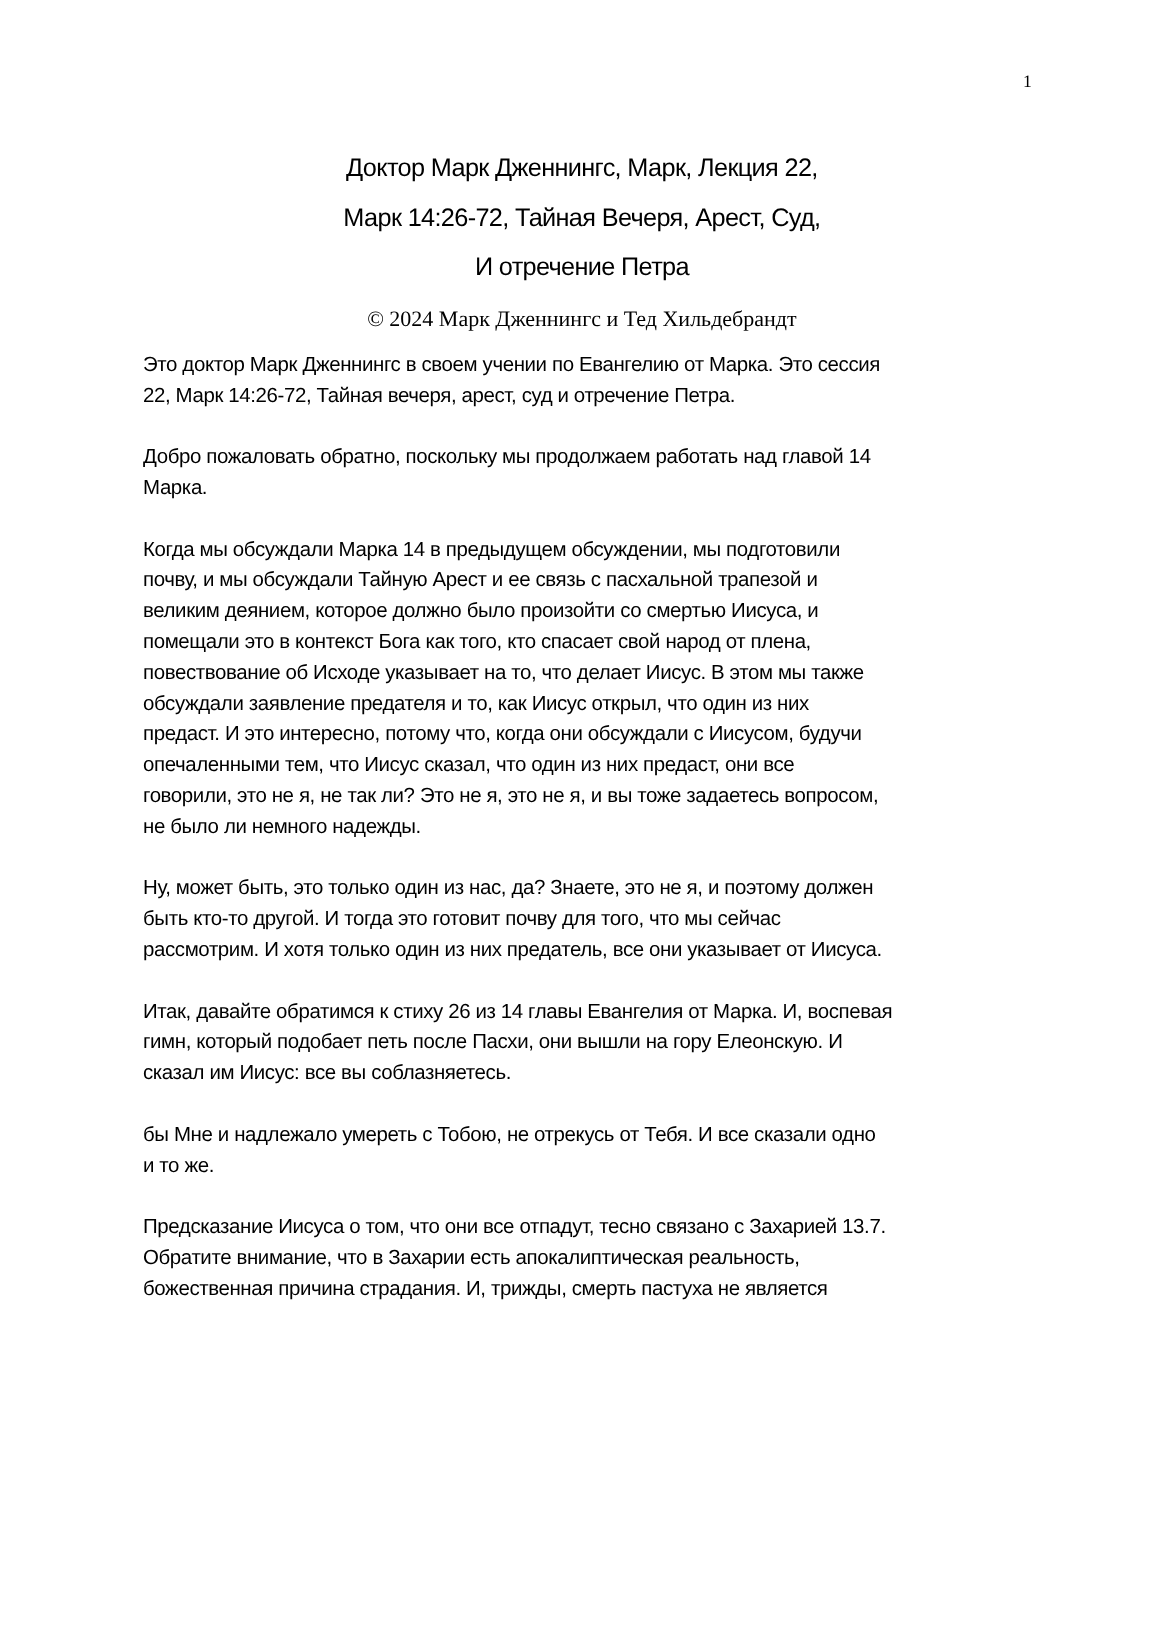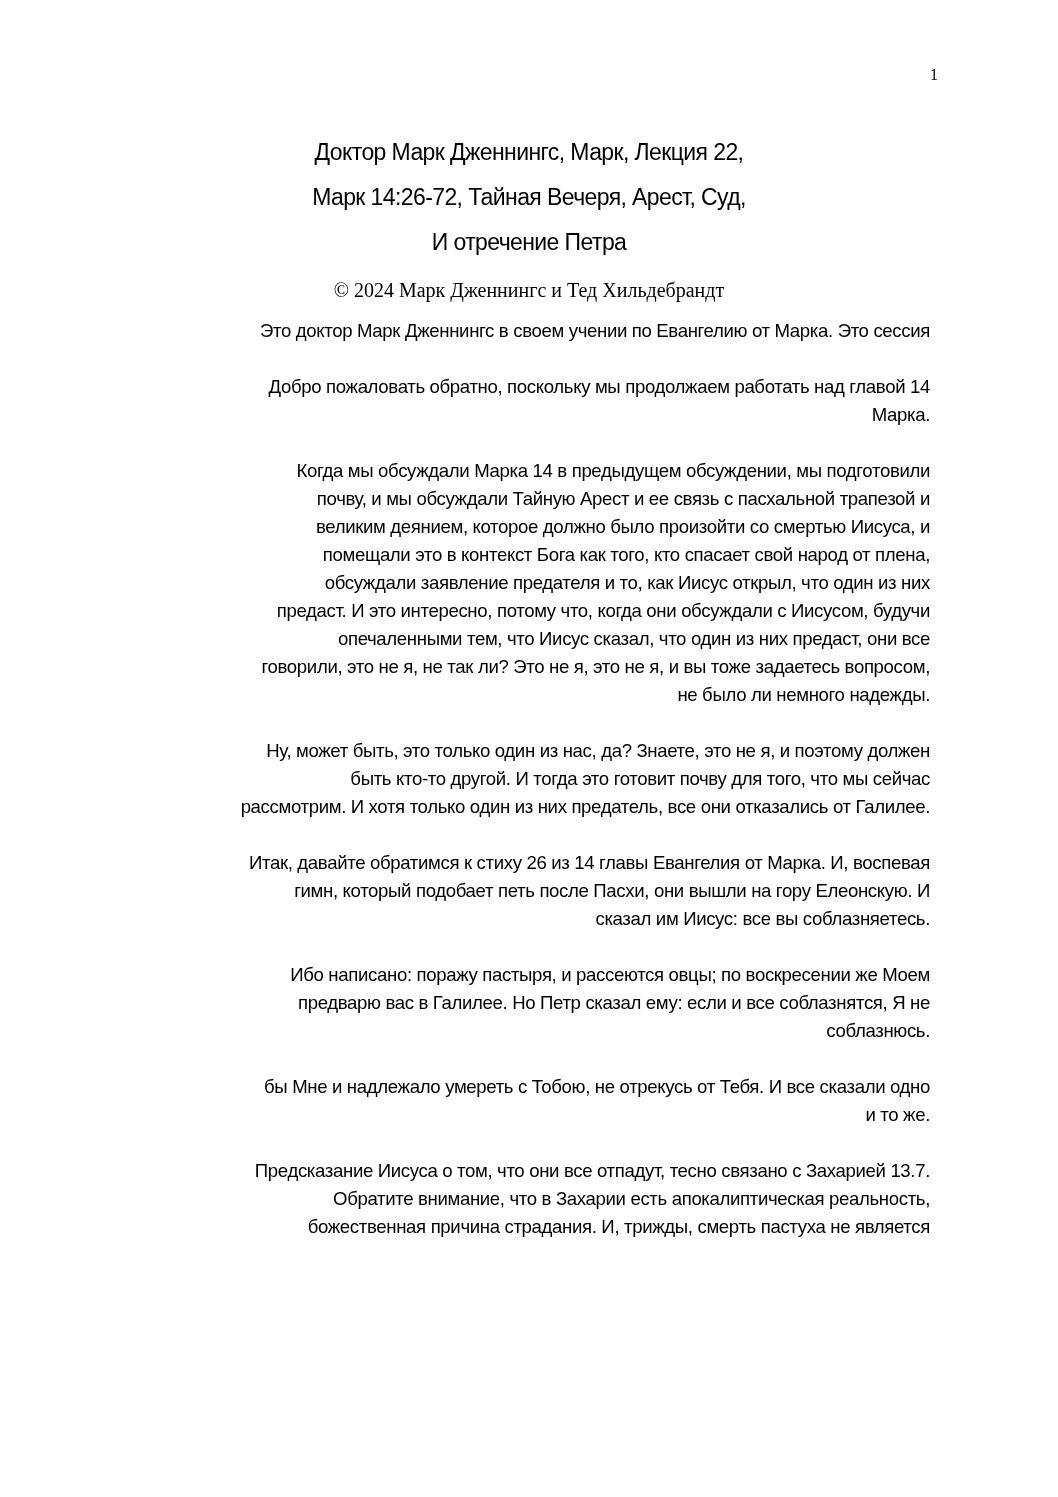--- a/index.html
+++ b/index.html
@@ -45,21 +45,20 @@
     }
     .body-text {
       position: absolute;
       top: 317px;
       left: 130px;
       width: 800px;
       font-family: "Liberation Sans", sans-serif;
       font-size: 18.6px;
       line-height: 28px;
       letter-spacing: -0.35px;
-      text-align: right;
     }
     .line {
       white-space: nowrap;
       height: 28px;
     }
     .para {
       margin: 0 0 28px 0;
     }
   </style>
 </head>
@@ -70,50 +69,47 @@
 <div class="title-block">
   <div class="title-line">Доктор Марк Дженнингс, Марк, Лекция 22,</div>
   <div class="title-line">Марк 14:26-72, Тайная Вечеря, Арест, Суд,</div>
   <div class="title-line">И отречение Петра</div>
   <div class="copyright">© 2024 Марк Дженнингс и Тед Хильдебрандт</div>
 </div>
 
 <div class="body-text">
   <div class="para">
     <div class="line">Это доктор Марк Дженнингс в своем учении по Евангелию от Марка. Это сессия</div>
+    <div class="line">22, Марк 14:26-72, Тайная вечеря, арест, суд и отречение Петра.</div>
   </div>
   <div class="para">
     <div class="line">Добро пожаловать обратно, поскольку мы продолжаем работать над главой 14</div>
     <div class="line">Марка.</div>
   </div>
   <div class="para">
     <div class="line">Когда мы обсуждали Марка 14 в предыдущем обсуждении, мы подготовили</div>
     <div class="line">почву, и мы обсуждали Тайную Арест и ее связь с пасхальной трапезой и</div>
     <div class="line">великим деянием, которое должно было произойти со смертью Иисуса, и</div>
     <div class="line">помещали это в контекст Бога как того, кто спасает свой народ от плена,</div>
+    <div class="line">повествование об Исходе указывает на то, что делает Иисус. В этом мы также</div>
     <div class="line">обсуждали заявление предателя и то, как Иисус открыл, что один из них</div>
     <div class="line">предаст. И это интересно, потому что, когда они обсуждали с Иисусом, будучи</div>
     <div class="line">опечаленными тем, что Иисус сказал, что один из них предаст, они все</div>
     <div class="line">говорили, это не я, не так ли? Это не я, это не я, и вы тоже задаетесь вопросом,</div>
     <div class="line">не было ли немного надежды.</div>
   </div>
   <div class="para">
     <div class="line">Ну, может быть, это только один из нас, да? Знаете, это не я, и поэтому должен</div>
     <div class="line">быть кто-то другой. И тогда это готовит почву для того, что мы сейчас</div>
-    <div class="line">рассмотрим. И хотя только один из них предатель, все они отказались от Галилее.</div>
+    <div class="line">рассмотрим. И хотя только один из них предатель, все они указывает от Иисуса.</div>
   </div>
   <div class="para">
     <div class="line">Итак, давайте обратимся к стиху 26 из 14 главы Евангелия от Марка. И, воспевая</div>
     <div class="line">гимн, который подобает петь после Пасхи, они вышли на гору Елеонскую. И</div>
     <div class="line">сказал им Иисус: все вы соблазняетесь.</div>
-  </div>
-  <div class="para">
-    <div class="line">Ибо написано: поражу пастыря, и рассеются овцы; по воскресении же Моем</div>
-    <div class="line">предварю вас в Галилее. Но Петр сказал ему: если и все соблазнятся, Я не</div>
-    <div class="line">соблазнюсь.</div>
   </div>
   <div class="para">
     <div class="line">бы Мне и надлежало умереть с Тобою, не отрекусь от Тебя. И все сказали одно</div>
     <div class="line">и то же.</div>
   </div>
   <div class="para">
     <div class="line">Предсказание Иисуса о том, что они все отпадут, тесно связано с Захарией 13.7.</div>
     <div class="line">Обратите внимание, что в Захарии есть апокалиптическая реальность,</div>
     <div class="line">божественная причина страдания. И, трижды, смерть пастуха не является</div>
   </div>

